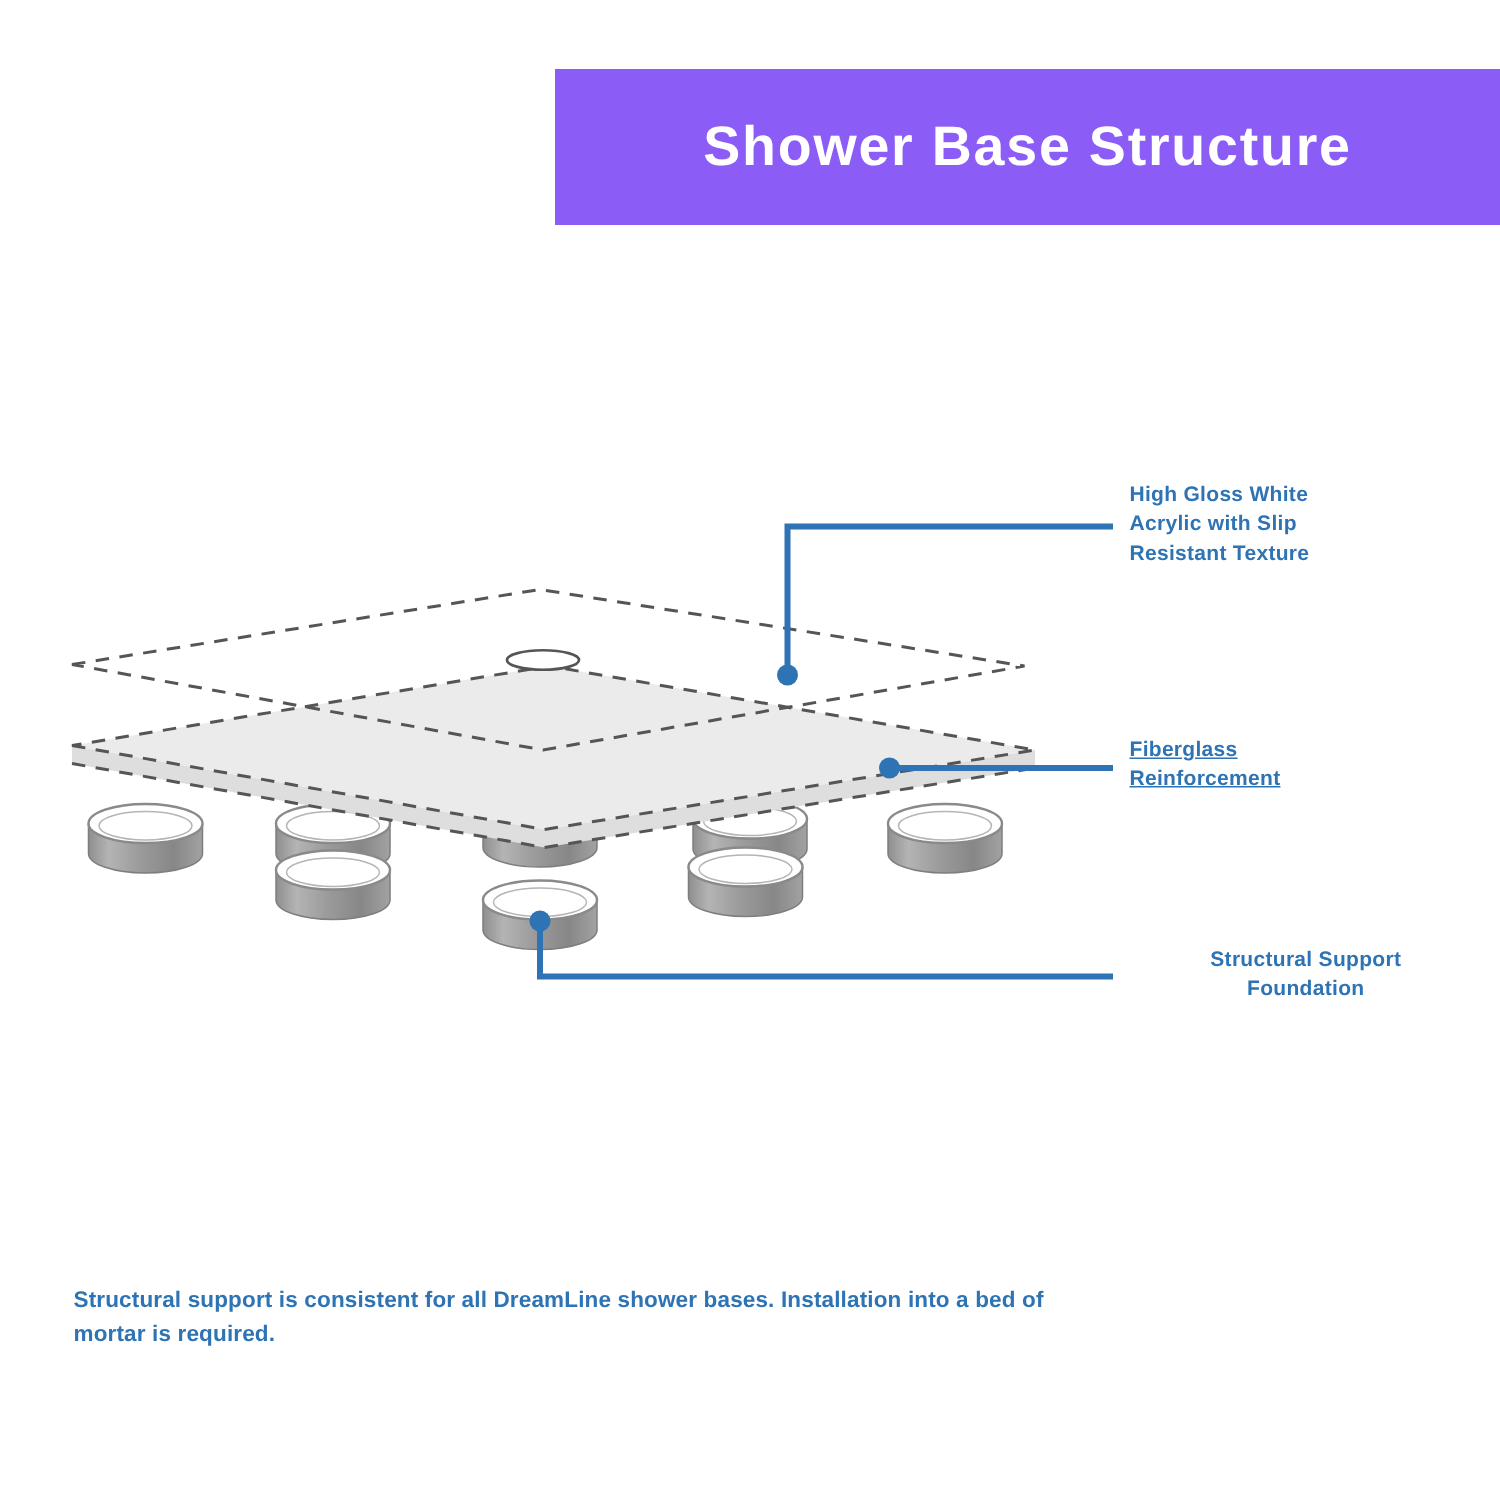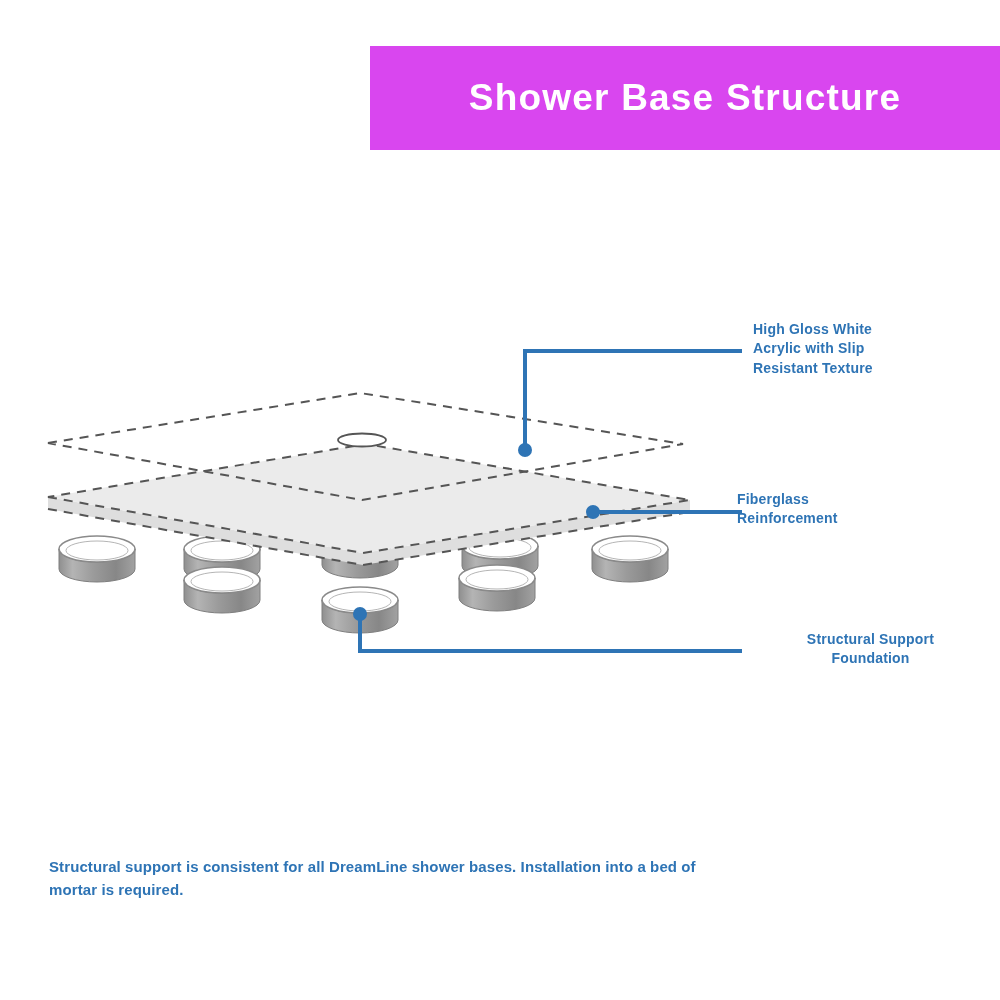--- a/index.html
+++ b/index.html
@@ -16,21 +16,21 @@
     -webkit-font-smoothing: antialiased;
   }
 
   
   #title-banner {
     position: absolute;
     left: 370px;
     top: 46px;
     width: 630px;
     height: 104px;
-    background: #d946ef;
+    background: #8b5cf6;
     display: flex;
     align-items: center;
     justify-content: center;
   }
   #title-text {
     color: #ffffff;
     font-size: 37px;
     font-weight: bold;
     letter-spacing: 1.2px;
     white-space: nowrap;
@@ -52,21 +52,21 @@
     position: absolute;
     color: #2e74b5;
     font-size: 14px;
     font-weight: bold;
     line-height: 1.38;
     letter-spacing: 0.2px;
     font-family: "Liberation Sans", sans-serif;
     white-space: pre-line;
   }
   #callout-label-0 { left: 753px; top: 320px; width: 235px; }
-  #callout-label-1 { left: 737px; top: 490px; width: 235px; }
+  #callout-label-1 { left: 753px; top: 490px; width: 235px; text-decoration: underline; }
   #callout-label-2 { left: 753px; top: 630px; width: 235px; text-align: center; }
 
   
   #caption {
     position: absolute;
     left: 49px;
     top: 856px;
     width: 660px;
     color: #2e74b5;
     font-size: 15px;

